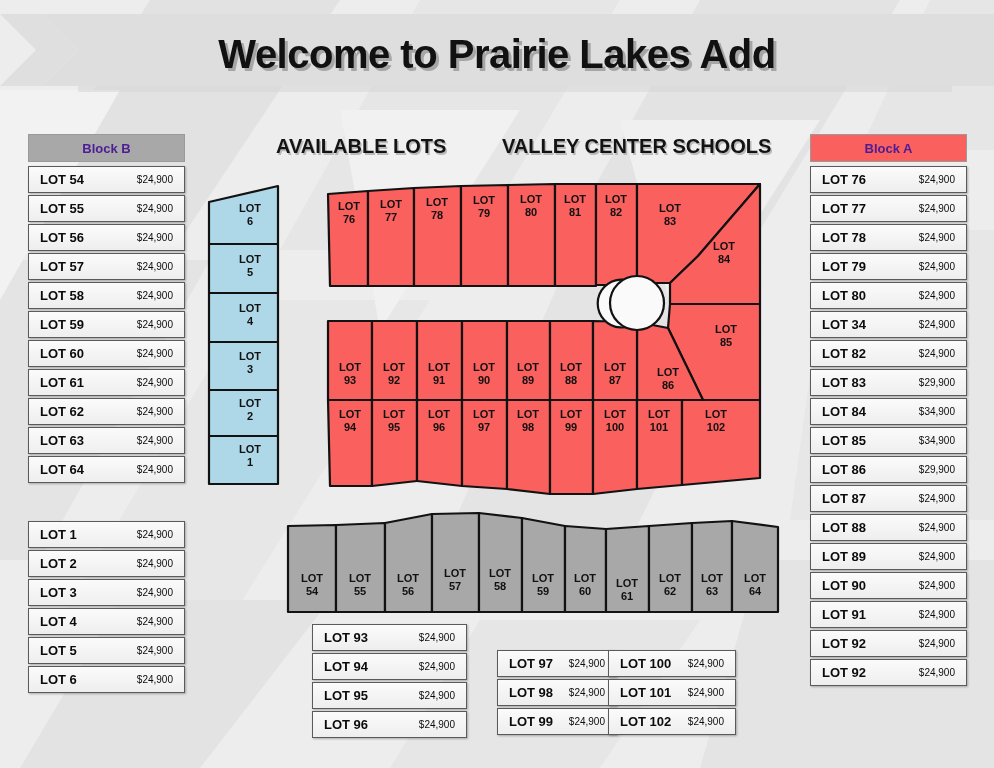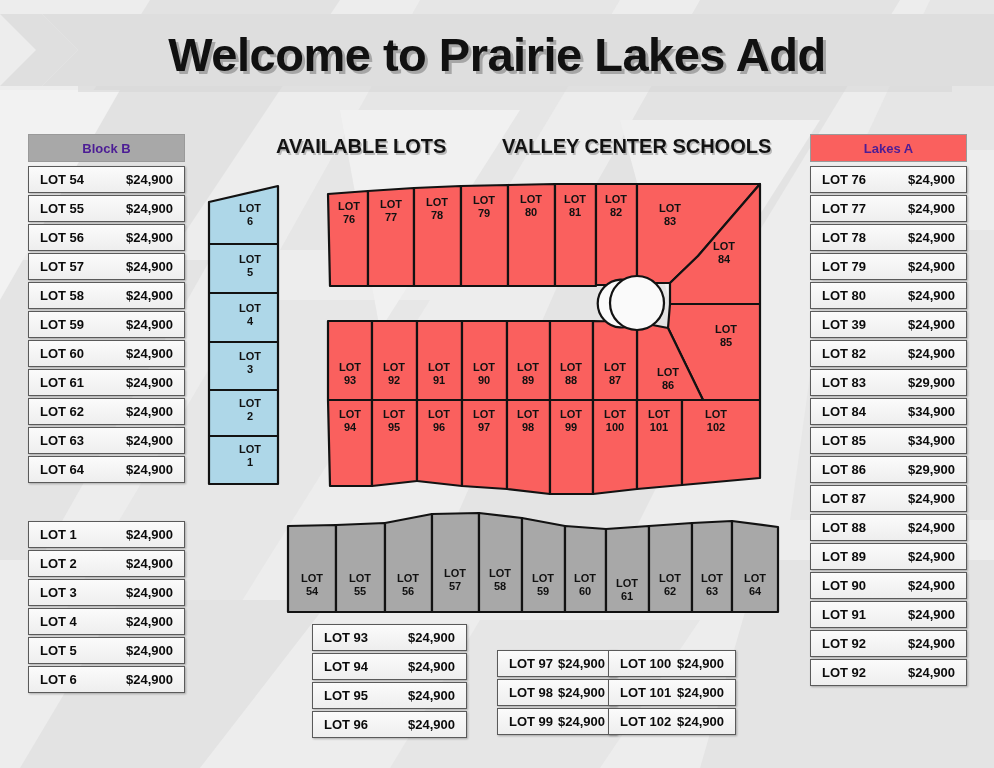--- a/index.html
+++ b/index.html
@@ -19,21 +19,21 @@
   
   .banner-wrap {
     position: absolute; left: 0; top: 8px; width: 994px; height: 92px; z-index: 1;
   }
   .banner-shape {
     position: absolute; inset: 0;
   }
   .banner-title {
     position: absolute; left: 0; top: 0; width: 994px; height: 92px;
     display: flex; align-items: center; justify-content: center;
-    font-size: 47px; font-weight: bold; color: #111;
+    font-size: 40px; font-weight: bold; color: #111;
     letter-spacing: -0.5px;
     text-shadow: 3px 3px 0 rgba(120,120,120,.55);
     white-space: nowrap;
   }
 
   
   .ptable { position: absolute; z-index: 3; }
   .ptable .hdr {
     border: 1px solid #9a9a9a;
     text-align: center;
@@ -43,21 +43,21 @@
   }
   .ptable .row {
     display: flex; align-items: center; justify-content: space-between;
     background: linear-gradient(180deg,#fbfbfb 0%, #eeeeee 100%);
     border: 1px solid #5a5a5a;
     padding: 5px 11px 5px 11px;
     margin-bottom: 2px;
     box-shadow: 1px 1px 2px rgba(0,0,0,.28);
   }
   .ptable .row .lot  { font-size: 13px; font-weight: bold; color: #0b0b0b; }
-  .ptable .row .price{ font-size: 13px; font-weight: bold; color: #0b0b0b; }
+  .ptable .row .price{ font-size: 10px; font-weight: normal; color: #0b0b0b; }
 
   
   .map-head {
     position: absolute; z-index: 3;
     font-size: 20px; font-weight: bold; color: #131313;
     text-shadow: 1.5px 1.5px 0 rgba(150,150,150,.6);
     white-space: nowrap;
   }
 
   
@@ -339,21 +339,21 @@
         <span class="price">$24,900</span>
       </div>
       <div class="row">
         <span class="lot">LOT 6</span>
         <span class="price">$24,900</span>
       </div>
     </div>
 </div>
 
 <div class="ptable" id="tbl-block-a" style="left:810px; top:134px; width:157px;">
-  <div class="hdr" style="background:#fa605e;">Lakes A</div>
+  <div class="hdr" style="background:#fa605e;">Block A</div>
   <div>
       <div class="row">
         <span class="lot">LOT 76</span>
         <span class="price">$24,900</span>
       </div>
       <div class="row">
         <span class="lot">LOT 77</span>
         <span class="price">$24,900</span>
       </div>
       <div class="row">
@@ -362,21 +362,21 @@
       </div>
       <div class="row">
         <span class="lot">LOT 79</span>
         <span class="price">$24,900</span>
       </div>
       <div class="row">
         <span class="lot">LOT 80</span>
         <span class="price">$24,900</span>
       </div>
       <div class="row">
-        <span class="lot">LOT 39</span>
+        <span class="lot">LOT 34</span>
         <span class="price">$24,900</span>
       </div>
       <div class="row">
         <span class="lot">LOT 82</span>
         <span class="price">$24,900</span>
       </div>
       <div class="row">
         <span class="lot">LOT 83</span>
         <span class="price">$29,900</span>
       </div>

